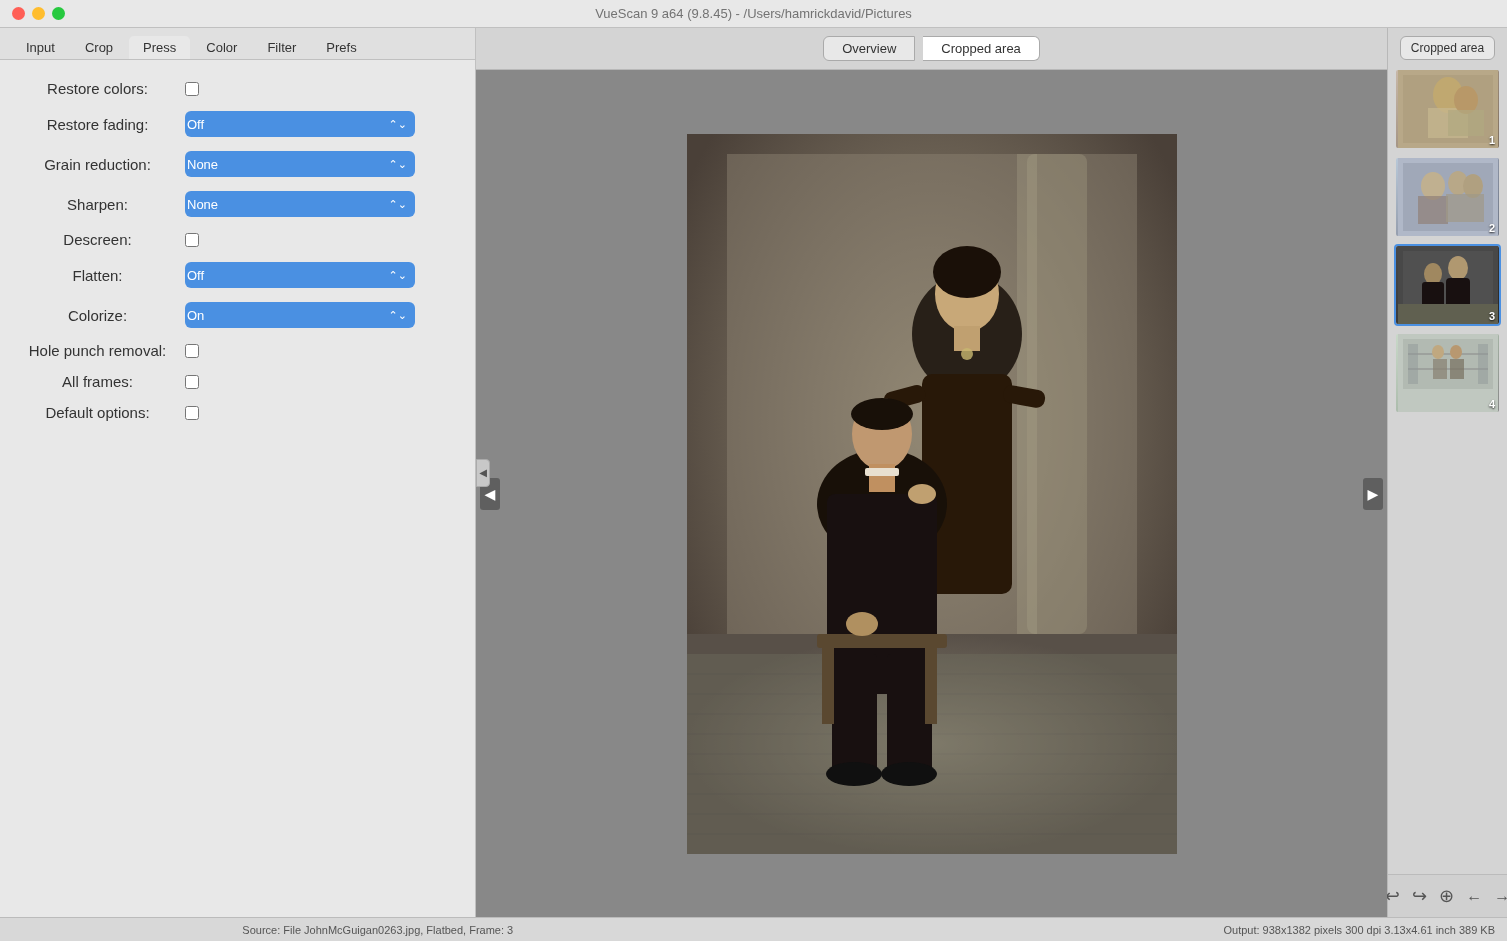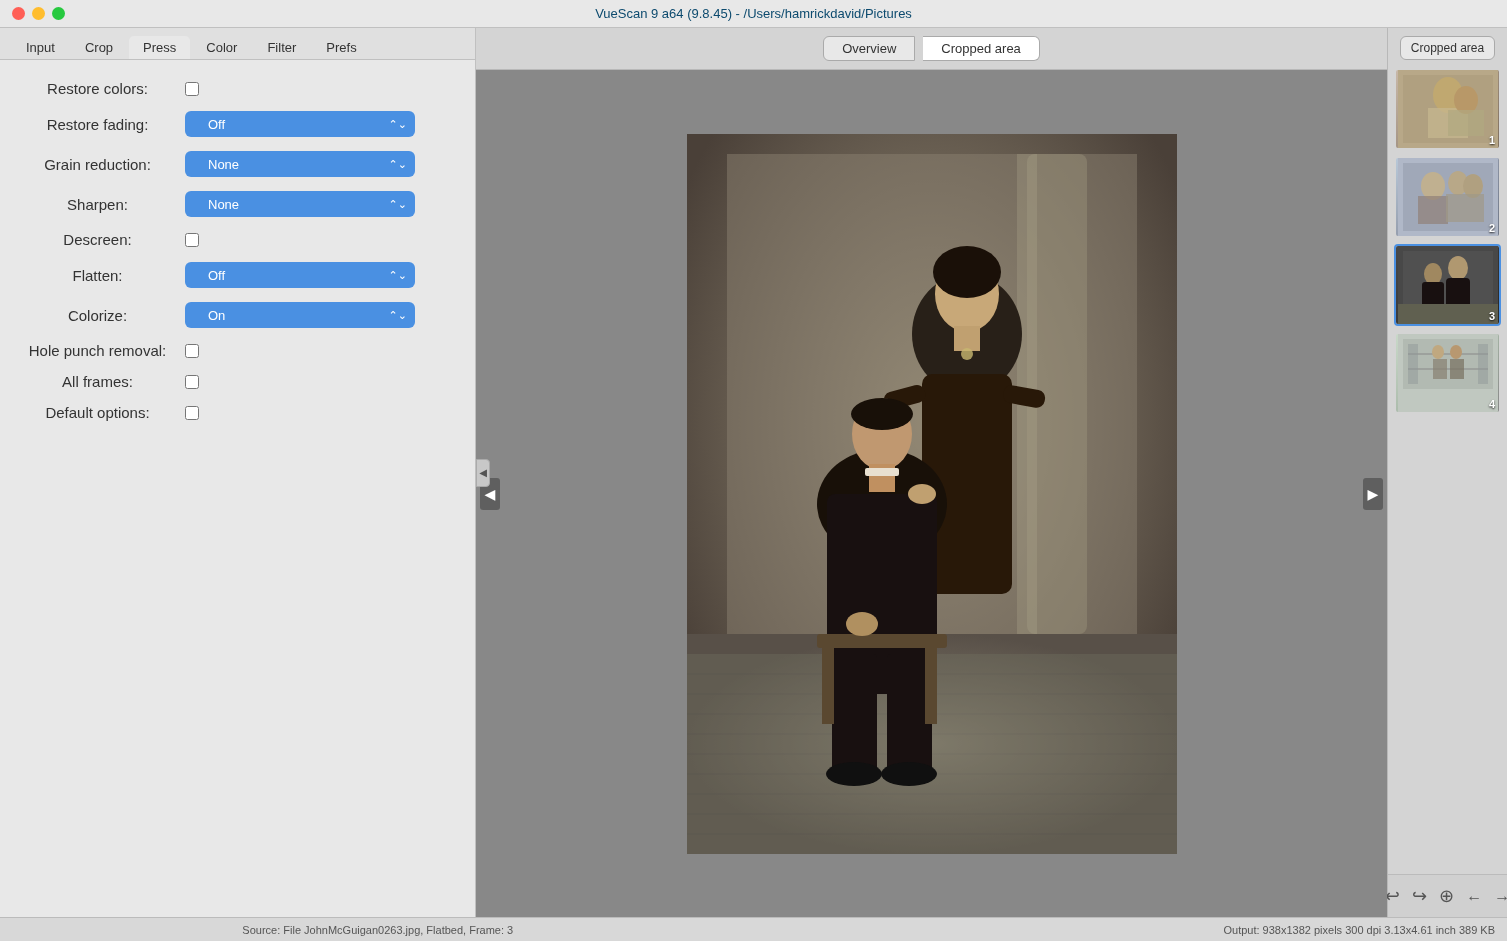--- a/index.html
+++ b/index.html
@@ -36,21 +36,21 @@
       width: 13px; height: 13px;
       border-radius: 50%;
       border: none;
       cursor: pointer;
     }
     .win-close { background: #ff5f56; }
     .win-min { background: #ffbd2e; }
     .win-max { background: #27c93f; }
     #titlebar-title {
       font-size: 13px;
-      color: #0c4a6e;
+      color: #737373;
       font-weight: 500;
     }
 
     
     #main-layout {
       display: flex;
       flex: 1;
       overflow: hidden;
     }
 
@@ -114,21 +114,21 @@
       position: relative;
       display: inline-block;
     }
     .select-control {
       appearance: none;
       -webkit-appearance: none;
       background: #4a90e2;
       color: white;
       border: none;
       border-radius: 6px;
-      padding: 4px 30px 4px 23px;
+      padding: 4px 30px 4px 2px;
       font-size: 13px;
       cursor: pointer;
       min-width: 230px;
       height: 26px;
     }
     .select-arrow {
       position: absolute;
       right: 8px;
       top: 50%;
       transform: translateY(-50%);

